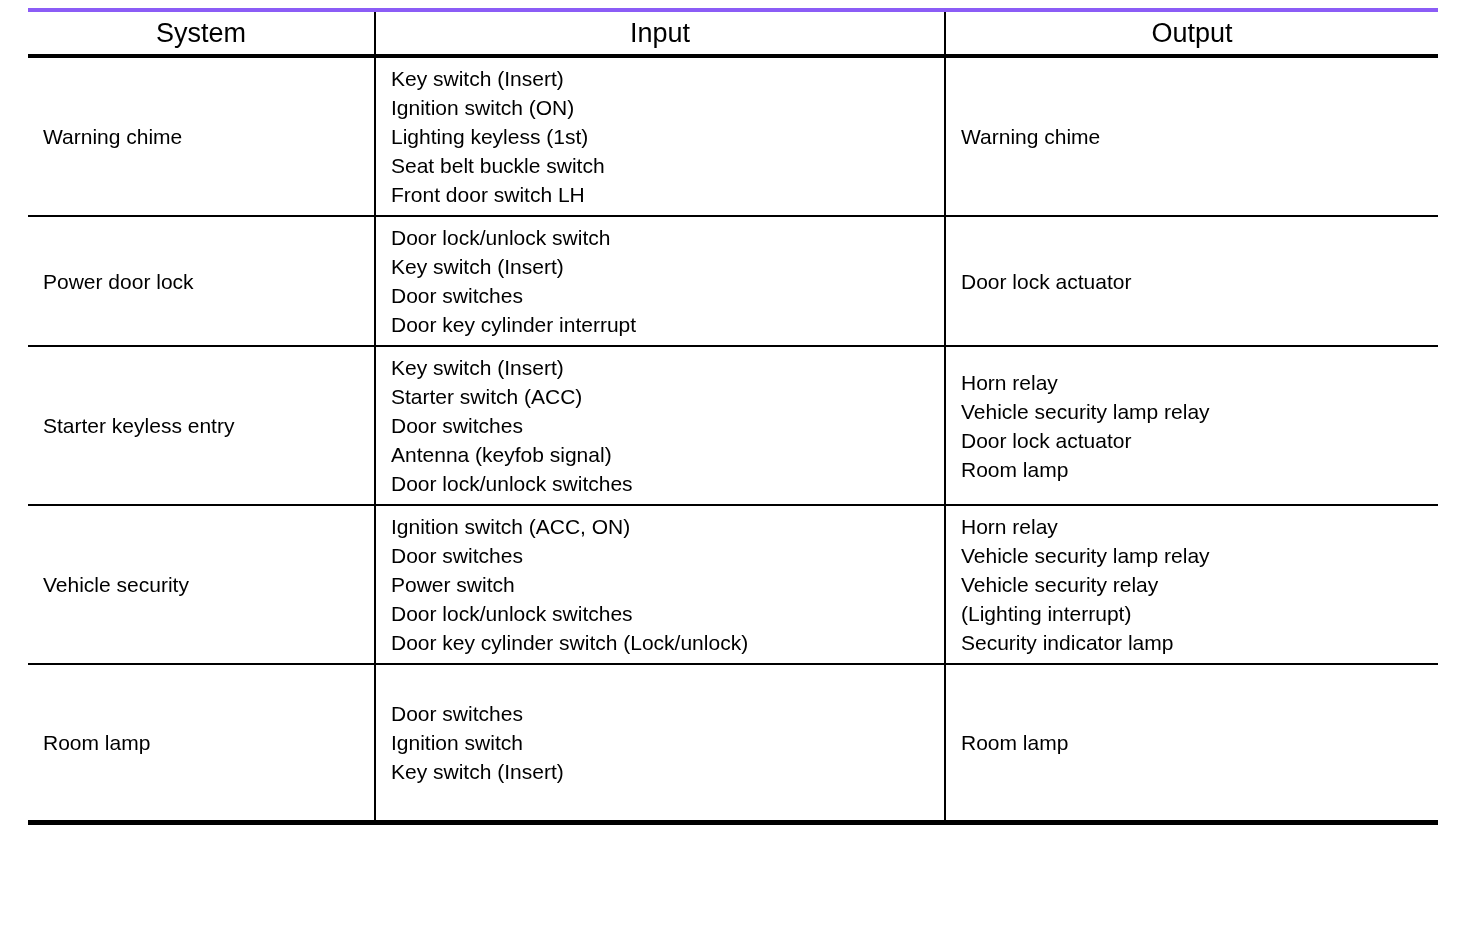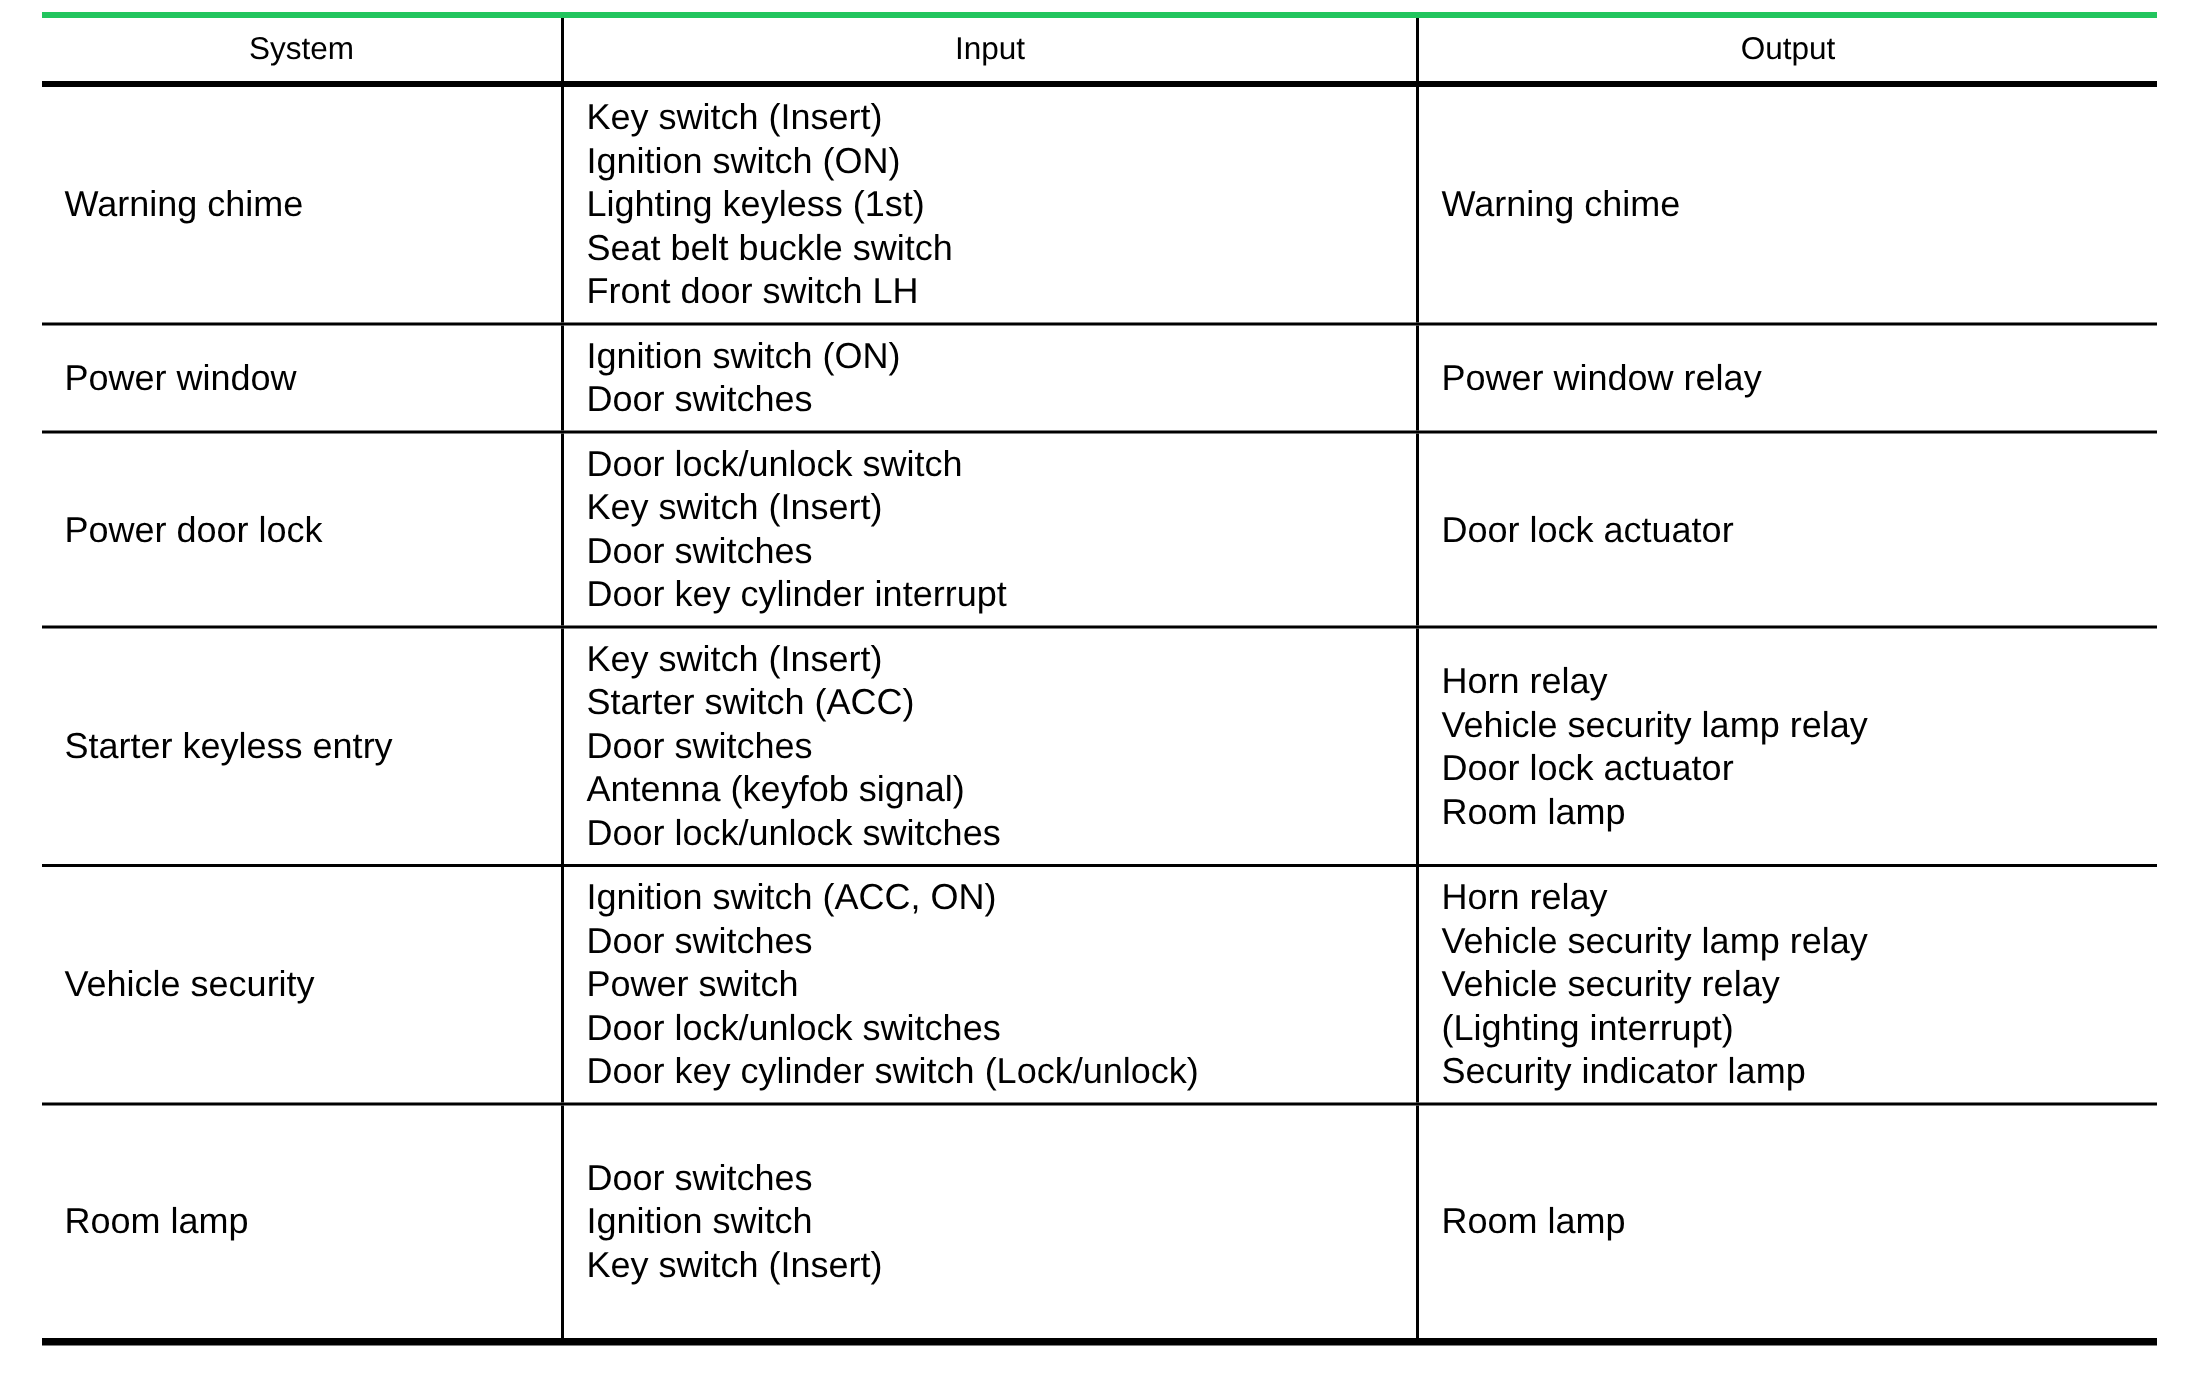--- a/index.html
+++ b/index.html
@@ -22,33 +22,33 @@
     table-layout: fixed;
     width: 1410px;
     margin: 8px 0 0 28px;
     font-size: 21px;
   }
   col.col-system { width: 347px; }
   col.col-input  { width: 570px; }
   col.col-output { width: 493px; }
 
   thead th {
-    border-top: 4px solid #22c55e;
+    border-top: 4px solid #8b5cf6;
     border-bottom: 4px solid #000;
     font-weight: normal;
-    font-size: 21px;
+    font-size: 27px;
     text-align: center;
     vertical-align: middle;
     height: 38px;
     padding: 2px 4px;
   }
   tbody td {
     border-bottom: 2px solid #000;
     vertical-align: middle;
-    font-size: 24px;
+    font-size: 21px;
     line-height: 29px;
     padding: 6px 15px;
     text-align: left;
   }
   
   thead th:nth-child(2), thead th:nth-child(3),
   tbody td:nth-child(2), tbody td:nth-child(3) {
     border-left: 2px solid #000;
   }
   
@@ -89,30 +89,20 @@
             <div>Lighting keyless (1st)</div>
             <div>Seat belt buckle switch</div>
             <div>Front door switch LH</div>
           </td>
     <td>
             <div>Warning chime</div>
           </td>
   </tr>
 
 
-  <tr>
-    <td>Power window</td>
-    <td>
-            <div>Ignition switch (ON)</div>
-            <div>Door switches</div>
-          </td>
-    <td>
-            <div>Power window relay</div>
-          </td>
-  </tr>
 
   <tr>
     <td>Power door lock</td>
     <td>
             <div>Door lock/unlock switch</div>
             <div>Key switch (Insert)</div>
             <div>Door switches</div>
             <div>Door key cylinder interrupt</div>
           </td>
     <td>

